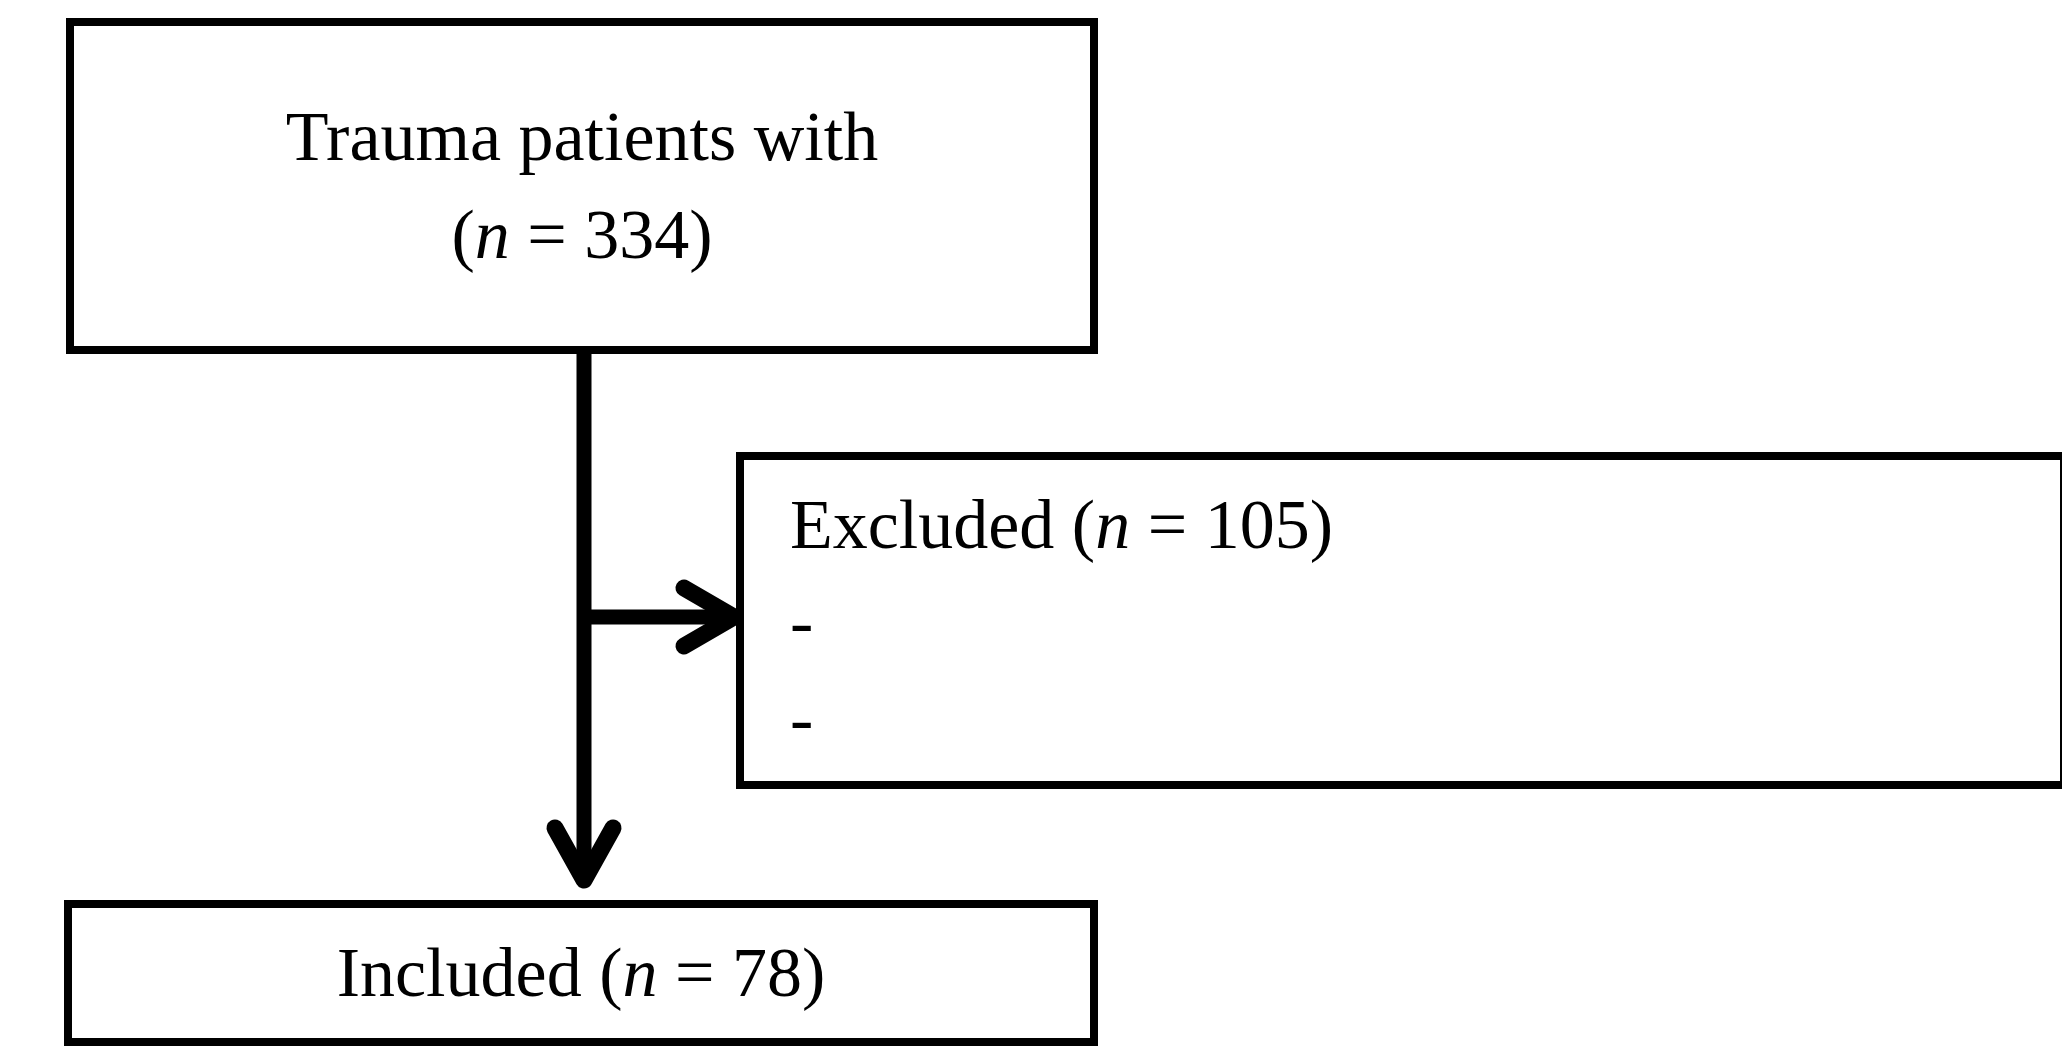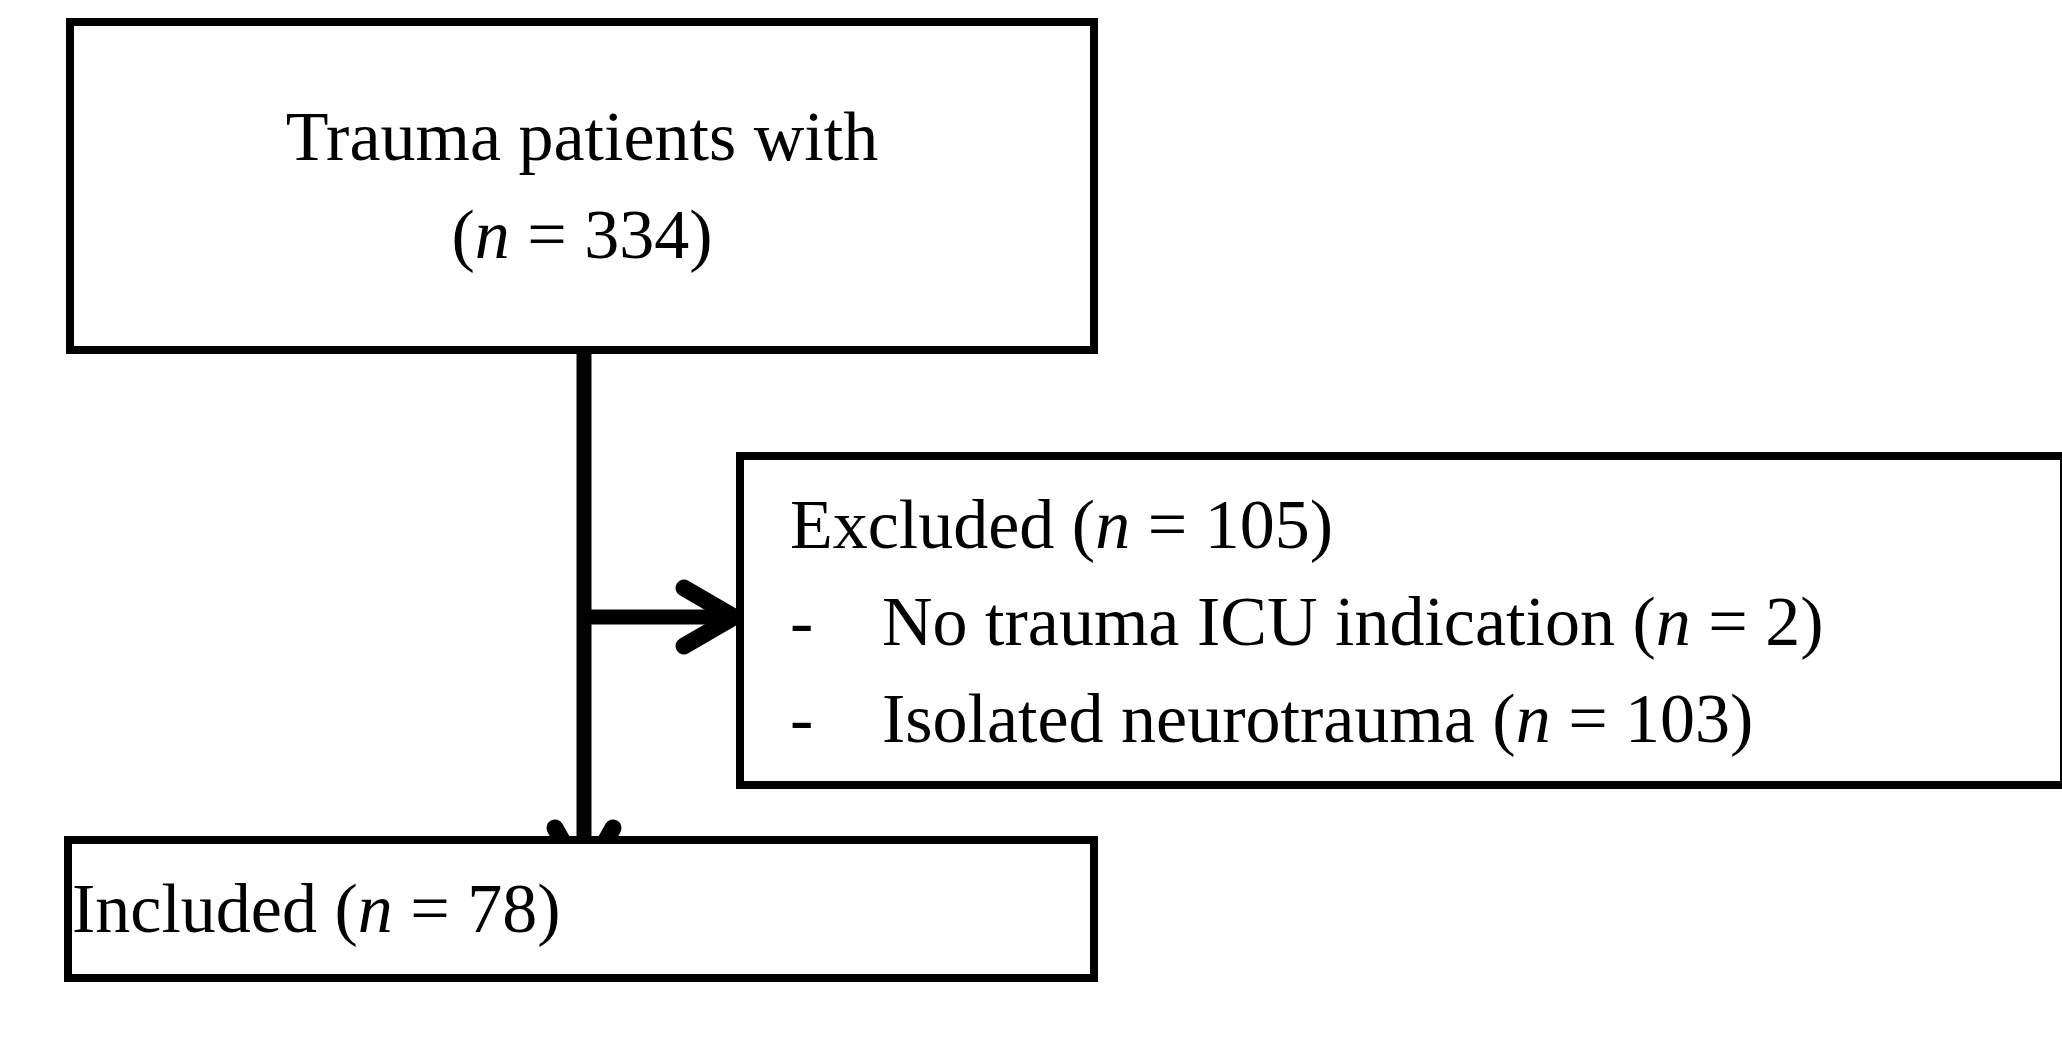--- a/index.html
+++ b/index.html
@@ -59,23 +59,24 @@
     text-align: center;
     line-height: 98px;
   }
   .box-excluded {
     left: 700px; top: 452px;
     width: 1332px; height: 337px;
     padding: 16px 18px 0 46px;
     line-height: 97px;
   }
   .box-included {
-    left: 28px; top: 836px;
+    left: 28px; top: 900px;
     width: 1034px; height: 146px;
     display: flex;
+    justify-content: center;
     align-items: center;
     text-align: center;
     line-height: 1;
   }
   .text-line { white-space: nowrap; }
   .bullet-row { display: flex; white-space: nowrap; }
   .bullet-marker { width: 92px; flex: none; }
   .italic { font-style: italic; }
 </style>
 </head>
@@ -96,25 +97,23 @@
 
   <div class="box box-top">
     <div class="text-line"><span>Trauma patients with</span></div>
     <div class="text-line"><span>(</span><span class="italic">n</span><span> = 334)</span></div>
   </div>
 
   <div class="box box-excluded">
     <div class="text-line"><span>Excluded (</span><span class="italic">n</span><span> = 105)</span></div>
     <div class="bullet-row">
       <span class="bullet-marker">-</span>
-      <span class="text-line"><span>No trauma ICU indication (</span><span class="italic">n</span><span> = 2)</span></span>
     </div>
     <div class="bullet-row">
       <span class="bullet-marker">-</span>
-      <span class="text-line"><span>Isolated neurotrauma (</span><span class="italic">n</span><span> = 103)</span></span>
     </div>
   </div>
 
   <div class="box box-included">
     <div class="text-line"><span>Included (</span><span class="italic">n</span><span> = 78)</span></div>
   </div>
 
 </div>
 
 </body></html>

